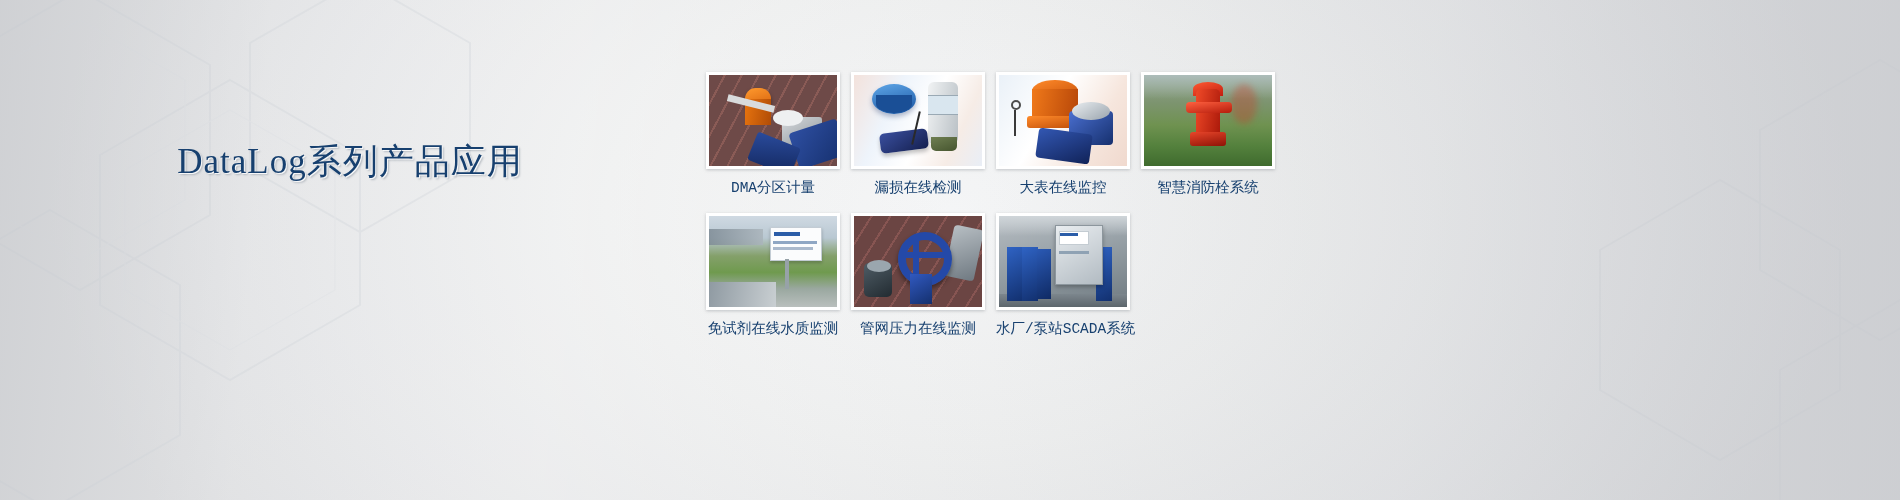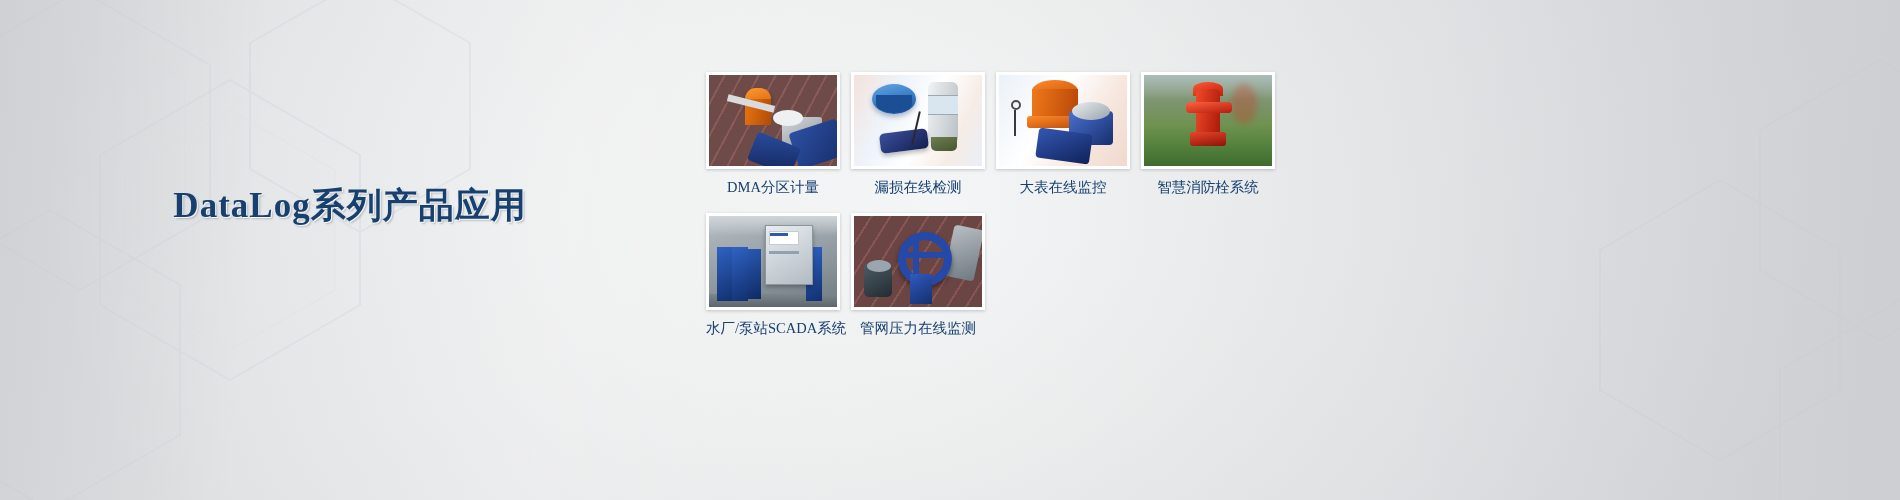--- a/index.html
+++ b/index.html
@@ -59,30 +59,29 @@
   .headline-block {
     position: absolute;
     left: 0;
     top: 140px;
     width: 700px;
     text-align: center;
     z-index: 5;
   }
   .headline-line1 {
     font-family: "Liberation Serif", "DejaVu Serif", serif;
-    font-weight: bold;
+    font-weight: normal;
     font-size: 35px;
     letter-spacing: 1px;
     color: #17406f;
     text-shadow:
        1px 1px 0 rgba(255,255,255,0.85),
        2px 2px 2px rgba(120,130,145,0.45);
     line-height: 1.25;
     white-space: nowrap;
-    margin-top: 44px;
   }
   .headline-line2 {
     font-family: "Liberation Serif", "DejaVu Serif", serif;
     font-weight: bold;
     font-size: 35px;
     letter-spacing: 1px;
     color: #17406f;
     text-shadow:
        1px 1px 0 rgba(255,255,255,0.85),
        2px 2px 2px rgba(120,130,145,0.45);
@@ -119,21 +118,21 @@
     height: 100%;
     position: relative;
     overflow: hidden;
   }
   .card-caption {
     margin-top: 9px;
     margin-bottom: 9px;
     text-align: center;
     font-size: 14.5px;
     color: #17406f;
-    font-family: Liberation Serif, serif;
+    font-family: Liberation Mono, monospace;
     white-space: nowrap;
     letter-spacing: 0px;
   }
 
   
 
   
   .sc-dma { background:
       repeating-linear-gradient(118deg, #6e4a48 0 13px, #8a5b56 13px 15px),
       repeating-linear-gradient(28deg, #5d3c3a 0 15px, #7d534f 15px 17px),
@@ -316,51 +315,65 @@
               <i class="ob4"></i>
           </div>
         </div>
         <div class="card-caption">智慧消防栓系统</div>
       </div>
 
     </div>
 
     <div class="card-row">
 
-
+      <div class="card">
+        <div class="card-thumb">
+          <div class="thumb-inner sc-wq">
+            <i class="ob6"></i>
+              <i class="ob7"></i>
+              <i class="ob1"></i>
+              <i class="ob2"></i>
+              <i class="ob3"></i>
+              <i class="ob4"></i>
+              <i class="ob5"></i>
+          </div>
+        </div>
+        <div class="card-caption">免试剂在线水质监测</div>
+      </div>
+
+
+      <div class="card">
+        <div class="card-thumb">
+          <div class="thumb-inner sc-pipe">
+            <i class="ob7"></i>
+              <i class="ob5"></i>
+              <i class="ob6"></i>
+              <i class="ob1"></i>
+              <i class="ob2"></i>
+              <i class="ob3"></i>
+              <i class="ob4"></i>
+          </div>
+        </div>
+        <div class="card-caption">管网压力在线监测</div>
+      </div>
 
       <div class="card">
         <div class="card-thumb">
           <div class="thumb-inner sc-scada">
             <i class="ob10"></i>
               <i class="ob9"></i>
               <i class="ob5"></i>
               <i class="ob6"></i>
               <i class="ob7"></i>
               <i class="ob8"></i>
               <i class="ob1"></i>
               <i class="ob2"></i>
               <i class="ob3"></i>
               <i class="ob4"></i>
           </div>
         </div>
         <div class="card-caption">水厂/泵站SCADA系统</div>
       </div>
 
-      <div class="card">
-        <div class="card-thumb">
-          <div class="thumb-inner sc-pipe">
-            <i class="ob7"></i>
-              <i class="ob5"></i>
-              <i class="ob6"></i>
-              <i class="ob1"></i>
-              <i class="ob2"></i>
-              <i class="ob3"></i>
-              <i class="ob4"></i>
-          </div>
-        </div>
-        <div class="card-caption">管网压力在线监测</div>
-      </div>
-
     </div>
 
   </div>
 </div>
 
 </body></html>

